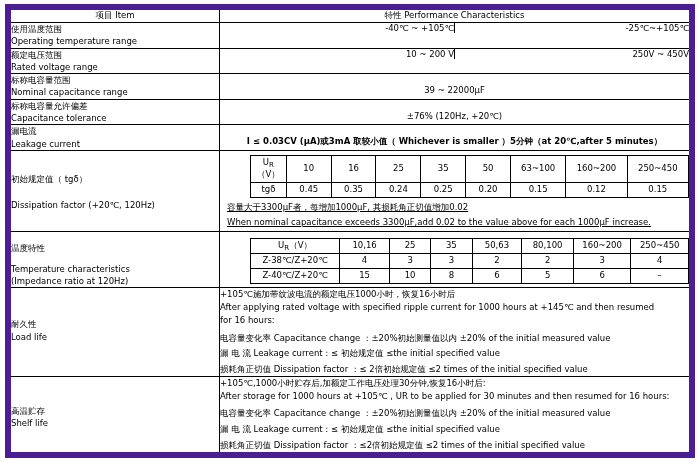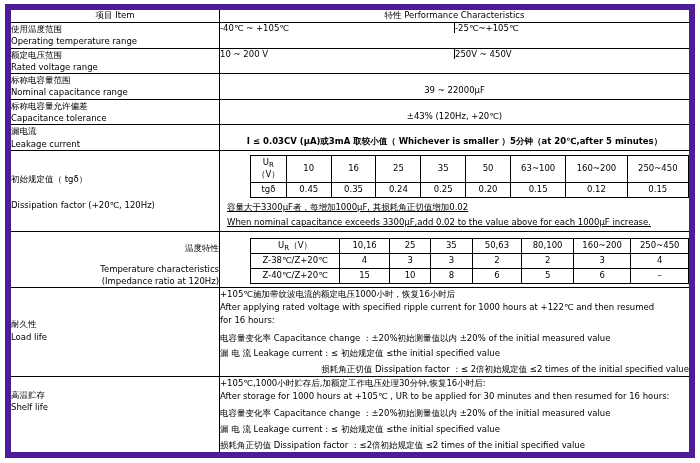--- a/index.html
+++ b/index.html
@@ -35,21 +35,21 @@
   }
   .hdr{
     text-align:center;
     font-weight:normal;
     padding:3px 0 4px 0;
     line-height:1.4;
   }
   .ctr{text-align:center;}
   .two{width:100%;border-collapse:collapse;}
   .two td{border:none;padding:0;}
-  .half{width:50%;text-align:left;padding:3px 0;}
+  .half{width:50%;text-align:right;padding:3px 0;}
   .divline{border-right:1px solid #000 !important;}
   .inner{
     border-collapse:collapse;
     margin:4px 0 3px 6px;
     border-radius:6px;
   }
   .inner td{
     border:1px solid #000;
     text-align:center;
     padding:1px 3px;
@@ -119,21 +119,21 @@
         <span class="kv">Nominal  capacitance range</span>
       </td>
       <td class="val ctr" style="padding-top:10px;">39 ~ 22000µF</td>
     </tr>
 
     <tr>
       <td class="lbl">
         <span class="kv">标称电容量允许偏差</span>
         <span class="kv">Capacitance tolerance</span>
       </td>
-      <td class="val ctr" style="padding-top:10px;">±43% (120Hz, +20℃)</td>
+      <td class="val ctr" style="padding-top:10px;">±76% (120Hz, +20℃)</td>
     </tr>
 
     <tr>
       <td class="lbl">
         <span class="kv">漏电流</span>
         <span class="kv">Leakage current</span>
       </td>
       <td class="val ctr" style="padding-top:10px;font-weight:bold;">I ≤ 0.03CV (µA)或3mA 取较小值（ Whichever is smaller ）5分钟（at 20℃,after 5 minutes）</td>
     </tr>
 
@@ -170,21 +170,21 @@
             <td>0.15</td>
           </tr>
         </tbody>
           </table>
         <div class="note">容量大于3300µF者，每增加1000µF, 其损耗角正切值增加0.02</div>
         <div class="note">When nominal capacitance exceeds 3300µF,add 0.02 to the value above for each 1000µF increase.</div>
       </td>
     </tr>
 
     <tr>
-      <td class="lbl" style="padding-top:10px;text-align:right;">
+      <td class="lbl" style="padding-top:10px;">
         <span class="kv">温度特性</span>
         <span class="kv" style="margin-top:8px;display:block;">Temperature characteristics</span>
         <span class="kv">(Impedance ratio at 120Hz)</span>
       </td>
       <td>
         <table class="inner" style="margin-left:30px;margin-top:6px;">
           <tbody>
               <tr>
             <td class="first" style="width:86px">
               <span>U</span><sub>R</sub><span>（V）</span>
@@ -222,30 +222,30 @@
       </td>
     </tr>
 
     <tr>
       <td class="lbl" style="padding-top:30px;">
         <span class="kv">耐久性</span>
         <span class="kv">Load life</span>
       </td>
       <td class="life">
         <div>+105℃施加带纹波电流的额定电压1000小时，恢复16小时后</div>
-        <div>After applying rated voltage with specified ripple current  for 1000 hours at +122℃ and then resumed</div>
+        <div>After applying rated voltage with specified ripple current  for 1000 hours at +145℃ and then resumed</div>
         <div>for 16  hours:</div>
         <div style="margin-top:5px;">电容量变化率  Capacitance change ：±20%初始测量值以内 ±20% of the initial measured value</div>
         <div style="margin-top:3px;">漏  电  流      Leakage current：≤ 初始规定值 ≤the initial specified value</div>
-        <div style="margin-top:3px;text-align:right;">损耗角正切值      Dissipation factor ：≤ 2倍初始规定值 ≤2 times of the initial specified value</div>
-      </td>
-    </tr>
-
-    <tr>
-      <td class="lbl" style="padding-top:12px;">
+        <div style="margin-top:3px;">损耗角正切值      Dissipation factor ：≤ 2倍初始规定值 ≤2 times of the initial specified value</div>
+      </td>
+    </tr>
+
+    <tr>
+      <td class="lbl" style="padding-top:28px;">
         <span class="kv">高温贮存</span>
         <span class="kv">Shelf life</span>
       </td>
       <td class="life">
         <div>+105℃,1000小时贮存后,加额定工作电压处理30分钟,恢复16小时后:</div>
         <div>After storage for 1000 hours at +105℃ , UR to be applied for 30 minutes and then resumed for 16 hours:</div>
         <div style="margin-top:5px;">电容量变化率  Capacitance change ：±20%初始测量值以内 ±20% of the initial measured value</div>
         <div style="margin-top:3px;">漏  电  流      Leakage current：≤ 初始规定值 ≤the initial specified value</div>
         <div style="margin-top:3px;">损耗角正切值      Dissipation factor ：≤2倍初始规定值 ≤2 times of the initial specified value</div>
       </td>

